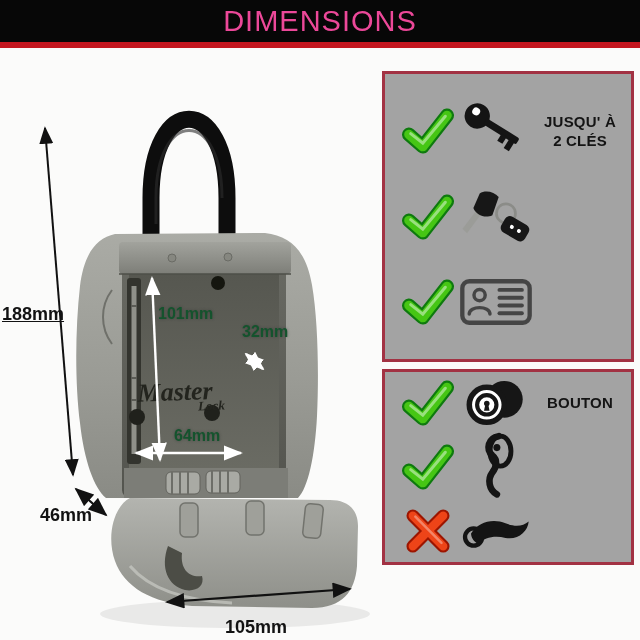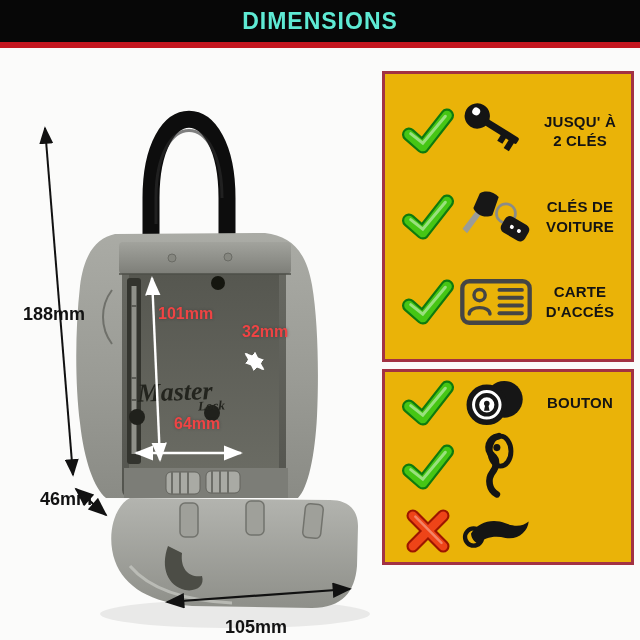--- a/index.html
+++ b/index.html
@@ -1,31 +1,31 @@
 <!DOCTYPE html>
 <html><head>
 <meta charset="utf-8">
 <style>
   html,body{margin:0;padding:0;background:#e9e9e9;}
   .page{position:relative;width:640px;height:640px;background:#fbfbfa;overflow:hidden;
         font-family:"Liberation Sans", sans-serif;}
   
   .header{position:absolute;left:0;top:0;width:640px;height:42px;background:#070707;
           display:flex;align-items:center;justify-content:center;}
-  .header-title{color:#5eead4;font-size:23px;font-weight:bold;letter-spacing:1px;}
+  .header-title{color:#ec4899;font-size:29px;font-weight:normal;letter-spacing:1px;}
   .red-stripe{position:absolute;left:0;top:42px;width:640px;height:6px;background:#c4161f;}
 
   
   .product-wrap{position:absolute;left:0;top:48px;width:380px;height:592px;}
   .product-svg{position:absolute;left:0;top:0;}
   .dim{position:absolute;font-weight:bold;color:#121212;font-size:18px;line-height:1;}
-  .dim.white{color:#ef4444;font-size:16px;text-shadow:0 0 3px rgba(40,40,40,.45);}
+  .dim.white{color:#14532d;font-size:16px;text-shadow:0 0 3px rgba(40,40,40,.45);}
 
   
-  .panel{position:absolute;left:382px;width:252px;border:3px solid #a23243;background:#eab308;
+  .panel{position:absolute;left:382px;width:252px;border:3px solid #a23243;background:#a3a3a3;
          box-sizing:border-box;display:flex;flex-direction:column;justify-content:space-evenly;
          padding:4px 6px;}
   .panel-top{top:71px;height:291px;}
   .panel-bottom{top:369px;height:196px;justify-content:center;}
   .feat-row{display:flex;align-items:center;padding-left:8px;}
   .feat-check{width:58px;height:54px;flex:none;display:flex;align-items:center;justify-content:center;}
   .feat-icon{width:78px;height:64px;flex:none;display:flex;align-items:center;justify-content:center;}
   .feat-label{flex:1;text-align:center;font-weight:bold;font-size:15px;line-height:1.3;
               color:#141414;white-space:pre-line;letter-spacing:.2px;}
 </style>
@@ -128,26 +128,26 @@
       <g>
         <line x1="45" y1="80" x2="73" y2="427" stroke="#111" stroke-width="2" marker-start="url(#ab)" marker-end="url(#ab)"></line>
         <line x1="76" y1="441" x2="106" y2="467" stroke="#111" stroke-width="2.2" marker-start="url(#ab)" marker-end="url(#ab)"></line>
         <line x1="167" y1="554" x2="350" y2="541" stroke="#111" stroke-width="2.2" marker-start="url(#ab)" marker-end="url(#ab)"></line>
         <line x1="152" y1="230" x2="160" y2="412" stroke="#fff" stroke-width="2.4" marker-start="url(#aw)" marker-end="url(#aw)"></line>
         <line x1="246" y1="306" x2="263" y2="321" stroke="#fff" stroke-width="2.4" marker-start="url(#aw)" marker-end="url(#aw)"></line>
         <line x1="136" y1="405" x2="241" y2="405" stroke="#fff" stroke-width="2.4" marker-start="url(#aw)" marker-end="url(#aw)"></line>
       </g>
     </svg>
 
-    <div class="dim" style="left:23px;top:257px;">188mm</div>
-    <div class="dim" style="left:40px;top:442px;">46mm</div>
+    <div class="dim" style="left:2px;top:257px;text-decoration:underline;">188mm</div>
+    <div class="dim" style="left:40px;top:458px;">46mm</div>
     <div class="dim" style="left:225px;top:570px;">105mm</div>
     <div class="dim white" style="left:158px;top:258px;">101mm</div>
     <div class="dim white" style="left:242px;top:276px;">32mm</div>
-    <div class="dim white" style="left:174px;top:368px;text-align:center;">64mm</div>
+    <div class="dim white" style="left:174px;top:380px;text-align:center;">64mm</div>
   </div>
 
   <div class="panel panel-top">
 
     <div class="feat-row">
       <span class="feat-check">
         <svg width="56" height="52" viewBox="0 0 64 60">
           <path d="M10,34 L26,48 L54,12" fill="none" stroke="#0e7a0e" stroke-width="16" stroke-linecap="round" stroke-linejoin="round"></path>
           <path d="M10,34 L26,48 L54,12" fill="none" stroke="#46c614" stroke-width="11" stroke-linecap="round" stroke-linejoin="round"></path>
           <path d="M12,33 L26,44 L52,13" fill="none" stroke="rgba(255,255,255,0.45)" stroke-width="3.5" stroke-linecap="round"></path>
@@ -181,22 +181,20 @@
           <polygon points="26,30 10,52 5,47 21,26" fill="#9b9c98"></polygon>
           <path d="M24,8 C30,4 40,6 45,12 L38,32 C30,36 20,32 17,24 Z" fill="#171717"></path>
           <circle cx="53" cy="30" r="10.5" fill="none" stroke="#8b8c88" stroke-width="3"></circle>
           <g transform="translate(63,47) rotate(30)">
             <rect x="-15" y="-10" width="30" height="20" rx="6" fill="#171717"></rect>
             <circle cx="-4" cy="0" r="2.2" fill="#fff"></circle>
             <circle cx="5" cy="0" r="2.2" fill="#fff"></circle>
           </g>
         </svg>
       </span>
-      <span class="feat-label">CLÉS DE
-VOITURE</span>
     </div>
 
     <div class="feat-row">
       <span class="feat-check">
         <svg width="56" height="52" viewBox="0 0 64 60">
           <path d="M10,34 L26,48 L54,12" fill="none" stroke="#0e7a0e" stroke-width="16" stroke-linecap="round" stroke-linejoin="round"></path>
           <path d="M10,34 L26,48 L54,12" fill="none" stroke="#46c614" stroke-width="11" stroke-linecap="round" stroke-linejoin="round"></path>
           <path d="M12,33 L26,44 L52,13" fill="none" stroke="rgba(255,255,255,0.45)" stroke-width="3.5" stroke-linecap="round"></path>
         </svg>
       </span>
@@ -206,22 +204,20 @@
           <circle cx="25" cy="23" r="6.5" fill="none" stroke="#454545" stroke-width="4"></circle>
           <path d="M13,45 C13,35 37,35 37,45" fill="none" stroke="#454545" stroke-width="4" stroke-linecap="round"></path>
           <g stroke="#454545" stroke-width="4.5" stroke-linecap="round">
             <line x1="48" y1="17" x2="74" y2="17"></line>
             <line x1="48" y1="26" x2="74" y2="26"></line>
             <line x1="48" y1="35" x2="74" y2="35"></line>
             <line x1="48" y1="44" x2="74" y2="44"></line>
           </g>
         </svg>
       </span>
-      <span class="feat-label">CARTE
-D'ACCÉS</span>
     </div>
   </div>
 
   <div class="panel panel-bottom">
 
     <div class="feat-row">
       <span class="feat-check">
         <svg width="56" height="52" viewBox="0 0 64 60">
           <path d="M10,34 L26,48 L54,12" fill="none" stroke="#0e7a0e" stroke-width="16" stroke-linecap="round" stroke-linejoin="round"></path>
           <path d="M10,34 L26,48 L54,12" fill="none" stroke="#46c614" stroke-width="11" stroke-linecap="round" stroke-linejoin="round"></path>

